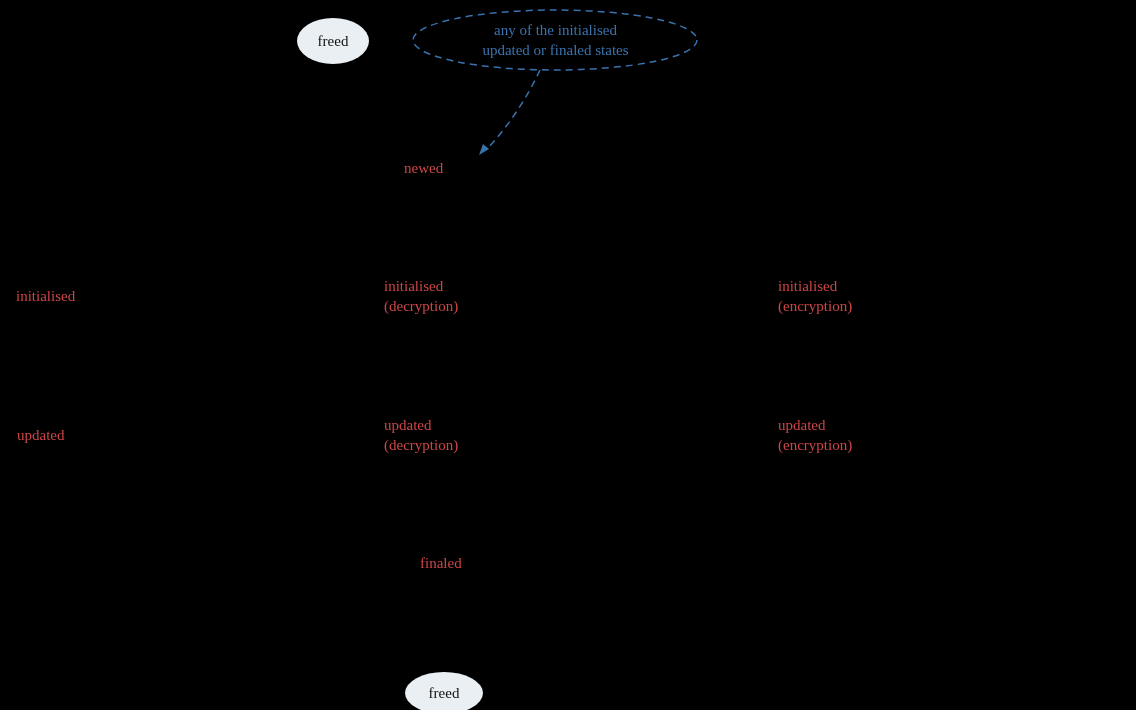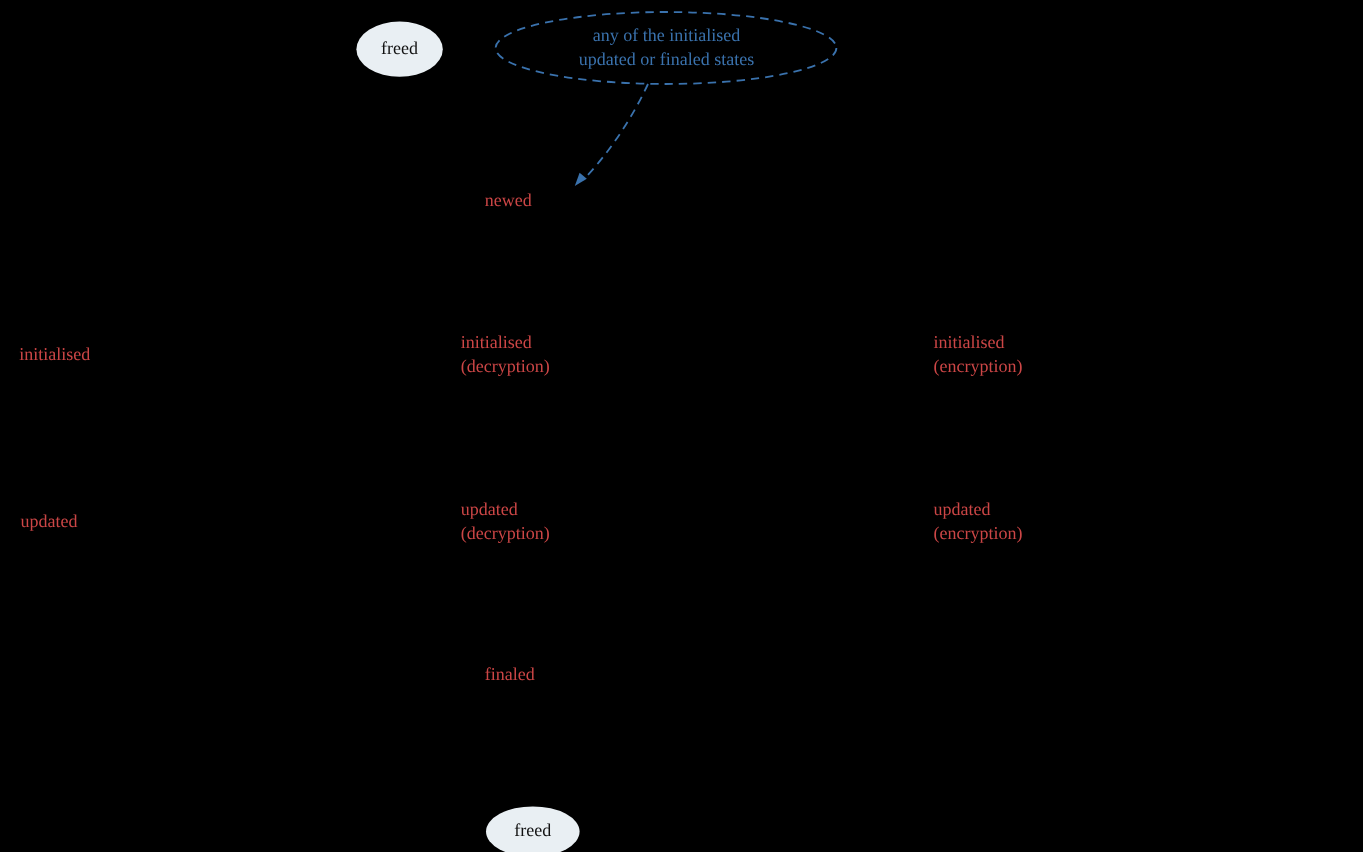--- a/index.html
+++ b/index.html
@@ -88,19 +88,19 @@
   <div class="abs state-label" style="left:384px;top:415px;width:120px;">
     <span>updated</span>
     <span>(decryption)</span>
   </div>
 
   <div class="abs state-label" style="left:778px;top:415px;width:120px;">
     <span>updated</span>
     <span>(encryption)</span>
   </div>
 
-  <div class="abs state-label" style="left:404px;top:553px;width:80px;">finaled</div>
+  <div class="abs state-label" style="left:420px;top:553px;width:80px;">finaled</div>
 
   <div class="abs ellipse-node" style="left:405px;top:672px;width:78px;height:42px;">
     <span>freed</span>
   </div>
 
 </div>
 
 </body></html>

